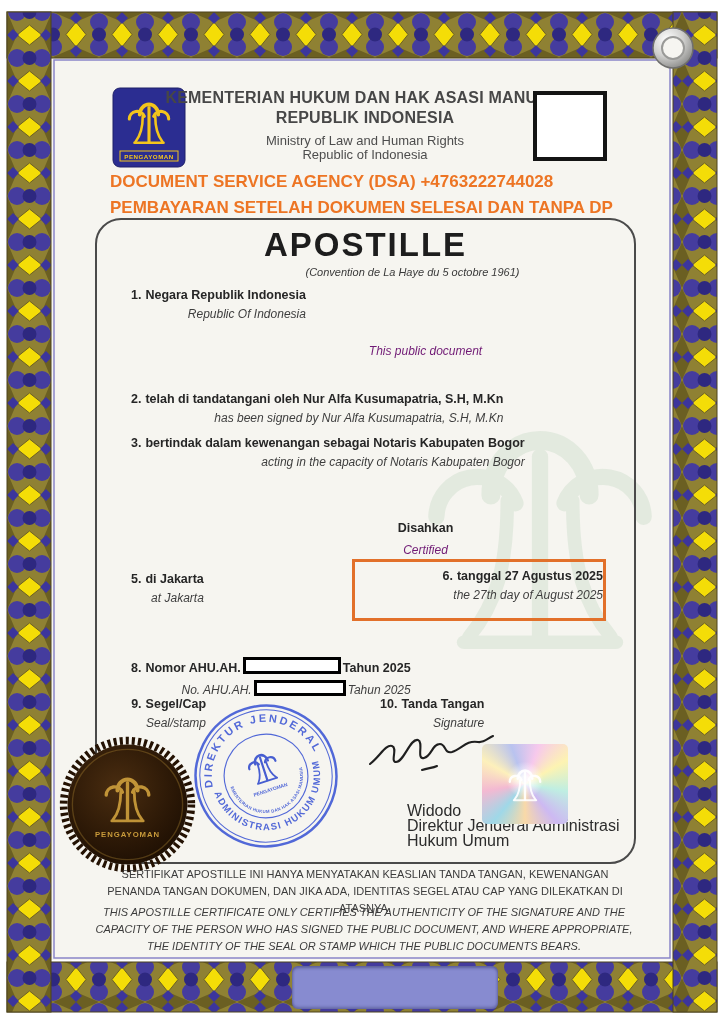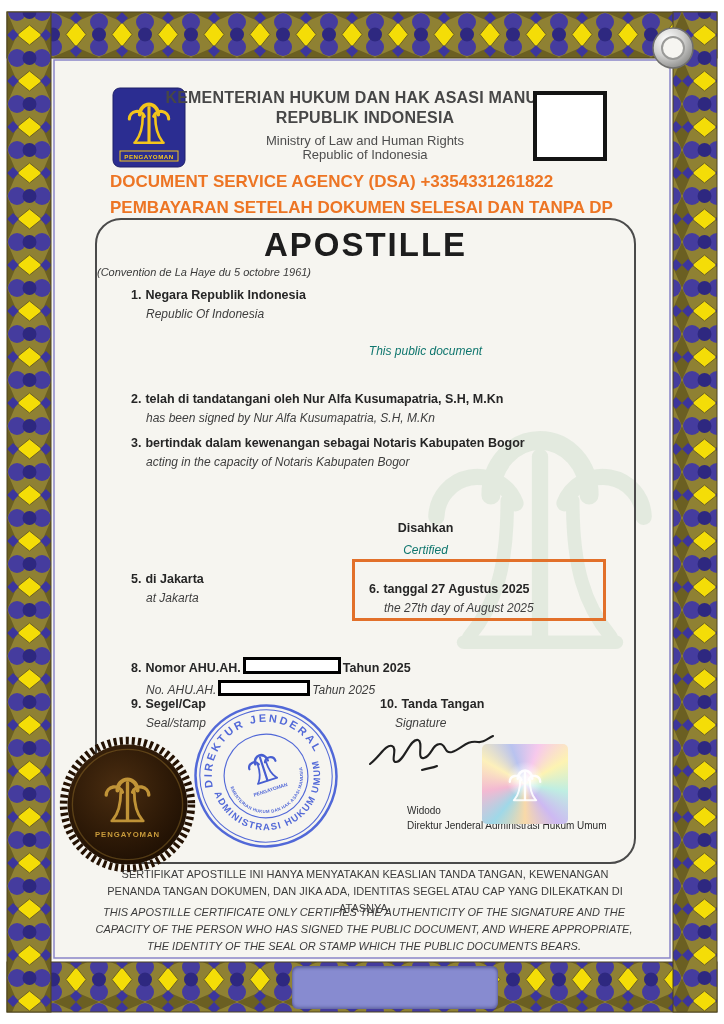--- a/index.html
+++ b/index.html
@@ -12,33 +12,33 @@
   #ministry-logo{left:112px;top:87px;}
   #header-text{left:140px;top:88px;width:450px;text-align:center;}
   .h-id{font-size:16px;font-weight:bold;color:#474747;line-height:20px;letter-spacing:.2px;}
   .h-en{font-size:13px;color:#4d4d4d;line-height:14px;}
   .h-gap{height:6px;}
   #white-square{left:533px;top:91px;width:66px;height:62px;background:#ffffff;border:4px solid #141414;}
   #agency-banner{left:110px;top:169px;width:560px;font-weight:bold;font-size:17px;line-height:26px;}
   
   #cert-box{left:95px;top:218px;width:537px;height:642px;border:2px solid #4a4a4a;border-radius:26px;}
   #cert-title{left:0;top:6px;width:100%;text-align:center;font-size:33px;font-weight:bold;letter-spacing:2px;color:#1d1d1d;}
-  #cert-convention{left:0;top:46px;width:100%;font-size:11px;font-style:italic;color:#3a3a3a;}
-  .item{position:absolute;}
+  #cert-convention{left:0;top:46px;width:100%;text-align:center;font-size:11px;font-style:italic;color:#3a3a3a;padding-left:47px;}
+  .item{position:absolute;text-align:right;}
   .line1{font-size:12.5px;font-weight:bold;color:#262626;}
   .line1 .num{margin-right:4px;font-weight:bold;}
   .line2{font-size:12px;font-style:italic;color:#3e3e3e;margin-top:5px;margin-left:15px;}
   .center-block{position:absolute;left:60px;width:100%;text-align:center;}
   .center-block .c1{font-size:12.5px;font-weight:bold;color:#262626;}
-  .center-block .c2{font-size:12px;font-style:italic;color:#0f766e;margin-top:8px;}
+  .center-block .c2{font-size:12px;font-style:italic;color:#701a75;margin-top:8px;}
   #item6-box{left:255px;top:339px;width:248px;height:56px;border:3px solid #e2702a;background:transparent;}
-  #item6-box .inner{padding:20px 0 0 14px;}
+  #item6-box .inner{padding:7px 0 0 14px;}
   .redact-box{display:inline-block;vertical-align:-2px;width:92px;height:11px;background:#ffffff;border:3px solid #000000;margin:0 2px;}
   .redact-box.sm{width:86px;height:10px;}
-  #signatory{left:310px;top:583px;font-size:10px;color:#2c2c2c;line-height:15px;}
+  #signatory{left:310px;top:583px;font-size:16px;color:#2c2c2c;line-height:15px;}
   
   #watermark{left:395px;top:375px;opacity:.5;}
   #blue-stamp{left:190px;top:700px;transform:rotate(-18deg);}
   #gold-seal{left:55px;top:732px;}
   #signature-stroke{left:366px;top:720px;}
   #hologram{left:482px;top:744px;width:86px;height:80px;border-radius:5px;overflow:hidden;
      background:
        radial-gradient(circle at 50% 45%, rgba(255,255,255,.85) 0 6%, rgba(255,255,255,0) 30%),
        conic-gradient(from 20deg at 50% 50%,
          #f7c9ec, #fdf3b2 40deg, #bfeee2 80deg, #cdb9f2 120deg, #f9d9a8 160deg,
@@ -141,21 +141,21 @@
     <div class="h-id">KEMENTERIAN HUKUM DAN HAK ASASI MANUSIA</div>
     <div class="h-id">REPUBLIK INDONESIA</div>
     <div class="h-gap"></div>
     <div class="h-en">Ministry of Law and Human Rights</div>
     <div class="h-en">Republic of Indonesia</div>
   </div>
 
   <div id="white-square" class="abs"></div>
 
   <div id="agency-banner" class="abs" style="color:#ED7524">
-    <div>DOCUMENT SERVICE AGENCY (DSA) +3354331261822</div>
+    <div>DOCUMENT SERVICE AGENCY (DSA) +4763222744028</div>
     <div>PEMBAYARAN SETELAH DOKUMEN SELESAI DAN TANPA DP</div>
   </div>
 
   <div id="cert-box" class="abs">
 
     <div id="cert-title" class="abs">APOSTILLE</div>
     <div id="cert-convention" class="abs">(Convention de La Haye du 5 octobre 1961)</div>
 
     <div class="item" style="left:34px;top:68px">
       <div class="line1"><span class="num">1.</span><span>Negara Republik Indonesia</span></div>

